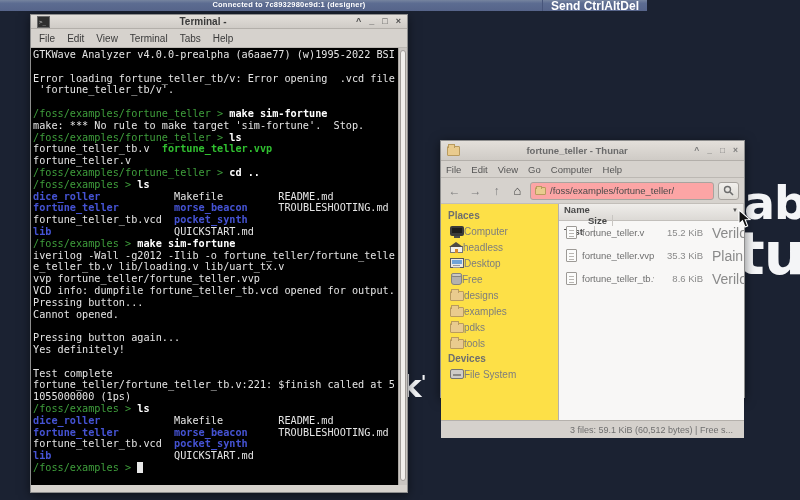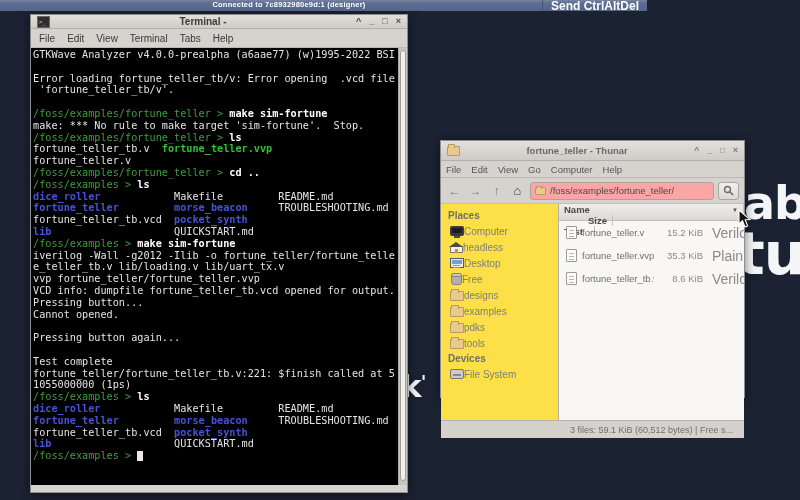--- a/index.html
+++ b/index.html
@@ -160,20 +160,21 @@
         <div class="tline"><span class="t-dir">lib</span><span class="t-fg">                    QUICKSTART.md</span></div>
         <div class="tline"><span class="t-prompt">/foss/examples &gt; </span><span class="t-bold">make sim-fortune</span></div>
         <div class="tline"><span class="t-fg">iverilog -Wall -g2012 -Ilib -o fortune_teller/fortune_telle</span></div>
         <div class="tline"><span class="t-fg">e_teller_tb.v lib/loading.v lib/uart_tx.v</span></div>
         <div class="tline"><span class="t-fg">vvp fortune_teller/fortune_teller.vvp</span></div>
         <div class="tline"><span class="t-fg">VCD info: dumpfile fortune_teller_tb.vcd opened for output.</span></div>
         <div class="tline"><span class="t-fg">Pressing button...</span></div>
         <div class="tline"><span class="t-fg">Cannot opened.</span></div>
         <div class="tline"></div>
         <div class="tline"><span class="t-fg">Pressing button again...</span></div>
+        <div class="tline"><span class="t-fg">Yes definitely!</span></div>
         <div class="tline"></div>
         <div class="tline"><span class="t-fg">Test complete</span></div>
         <div class="tline"><span class="t-fg">fortune_teller/fortune_teller_tb.v:221: $finish called at 5</span></div>
         <div class="tline"><span class="t-fg">1055000000 (1ps)</span></div>
         <div class="tline"><span class="t-prompt">/foss/examples &gt; </span><span class="t-bold">ls</span></div>
         <div class="tline"><span class="t-dir">dice_roller</span><span class="t-fg">            Makefile         README.md</span></div>
         <div class="tline"><span class="t-dir">fortune_teller</span><span class="t-fg">         </span><span class="t-dir">morse_beacon</span><span class="t-fg">     TROUBLESHOOTING.md</span></div>
         <div class="tline"><span class="t-fg">fortune_teller_tb.vcd  </span><span class="t-dir">pocket_synth</span></div>
         <div class="tline"><span class="t-dir">lib</span><span class="t-fg">                    QUICKSTART.md</span></div>
         <div class="tline"><span class="t-prompt">/foss/examples &gt; </span><span class="t-cursor"></span></div>

